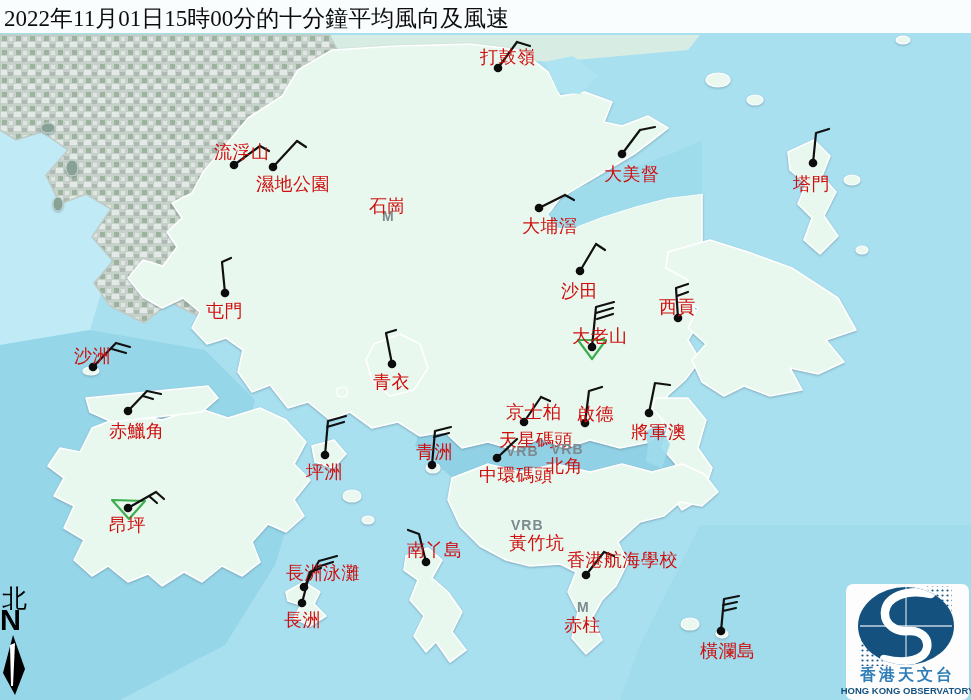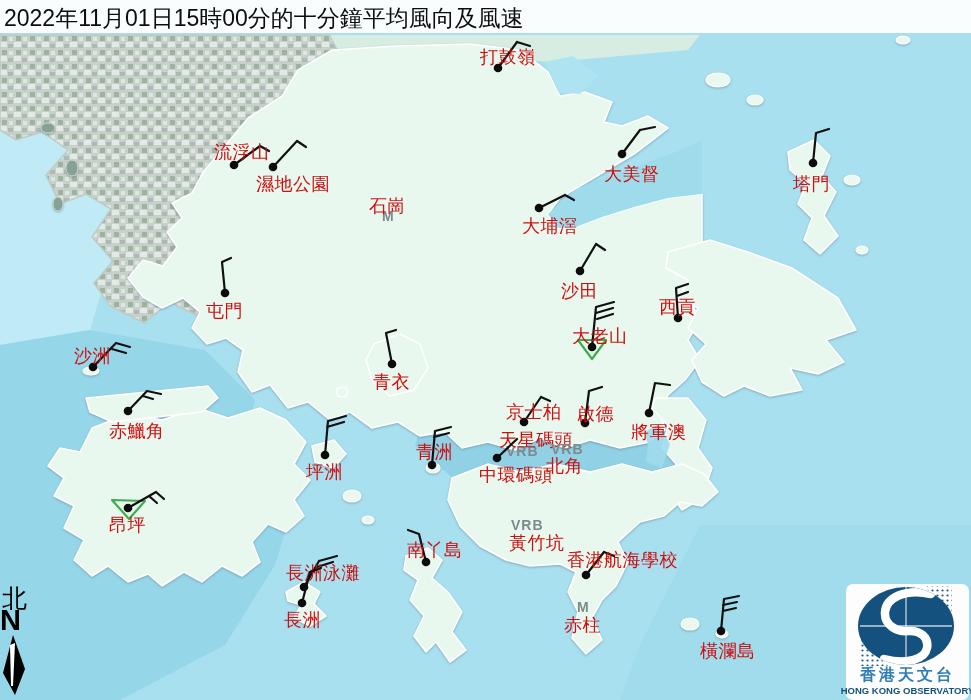--- a/index.html
+++ b/index.html
@@ -15,21 +15,21 @@
   
   .stn-dot{fill:#0c0c0c;}
   .stn-barb{stroke:#101010;stroke-width:2.2;fill:none;stroke-linecap:round;}
   .stn-marker{fill:none;stroke:#3cae4e;stroke-width:2.2;stroke-linejoin:round;}
   .stn-label{font-family:"Liberation Serif",serif;font-size:18px;fill:#cf0e0e;letter-spacing:.5px;}
   .stn-status{font-family:"Liberation Sans",sans-serif;font-weight:bold;font-size:14px;fill:#7d898d;letter-spacing:1px;}
   
   .title-bar{position:absolute;left:0;top:0;width:971px;height:33px;
              background:rgba(255,255,255,.93);z-index:6;}
   .title-bar span{position:absolute;left:4px;top:3px;font-size:23px;color:#0d0d0d;
-                  font-family:Liberation Sans, sans-serif;white-space:nowrap;}
+                  font-family:Liberation Serif, serif;white-space:nowrap;}
   
   .compass{position:absolute;left:0;top:582px;width:40px;height:118px;z-index:6;color:#000;}
   .compass .cn{position:absolute;left:2px;top:0;font-size:25px;font-family:"Liberation Serif",serif;}
   .compass .nl{position:absolute;left:0px;top:22px;font-size:29px;font-weight:bold;
                font-family:"Liberation Sans",sans-serif;}
   .compass svg{position:absolute;left:0;top:50px;}
   
   .logo-card{position:absolute;left:846px;top:584px;width:123px;height:116px;z-index:6;}
   .logo-card svg{position:absolute;left:0;top:0;}
   .logo-zh{position:absolute;left:0;top:81px;width:123px;text-align:center;

